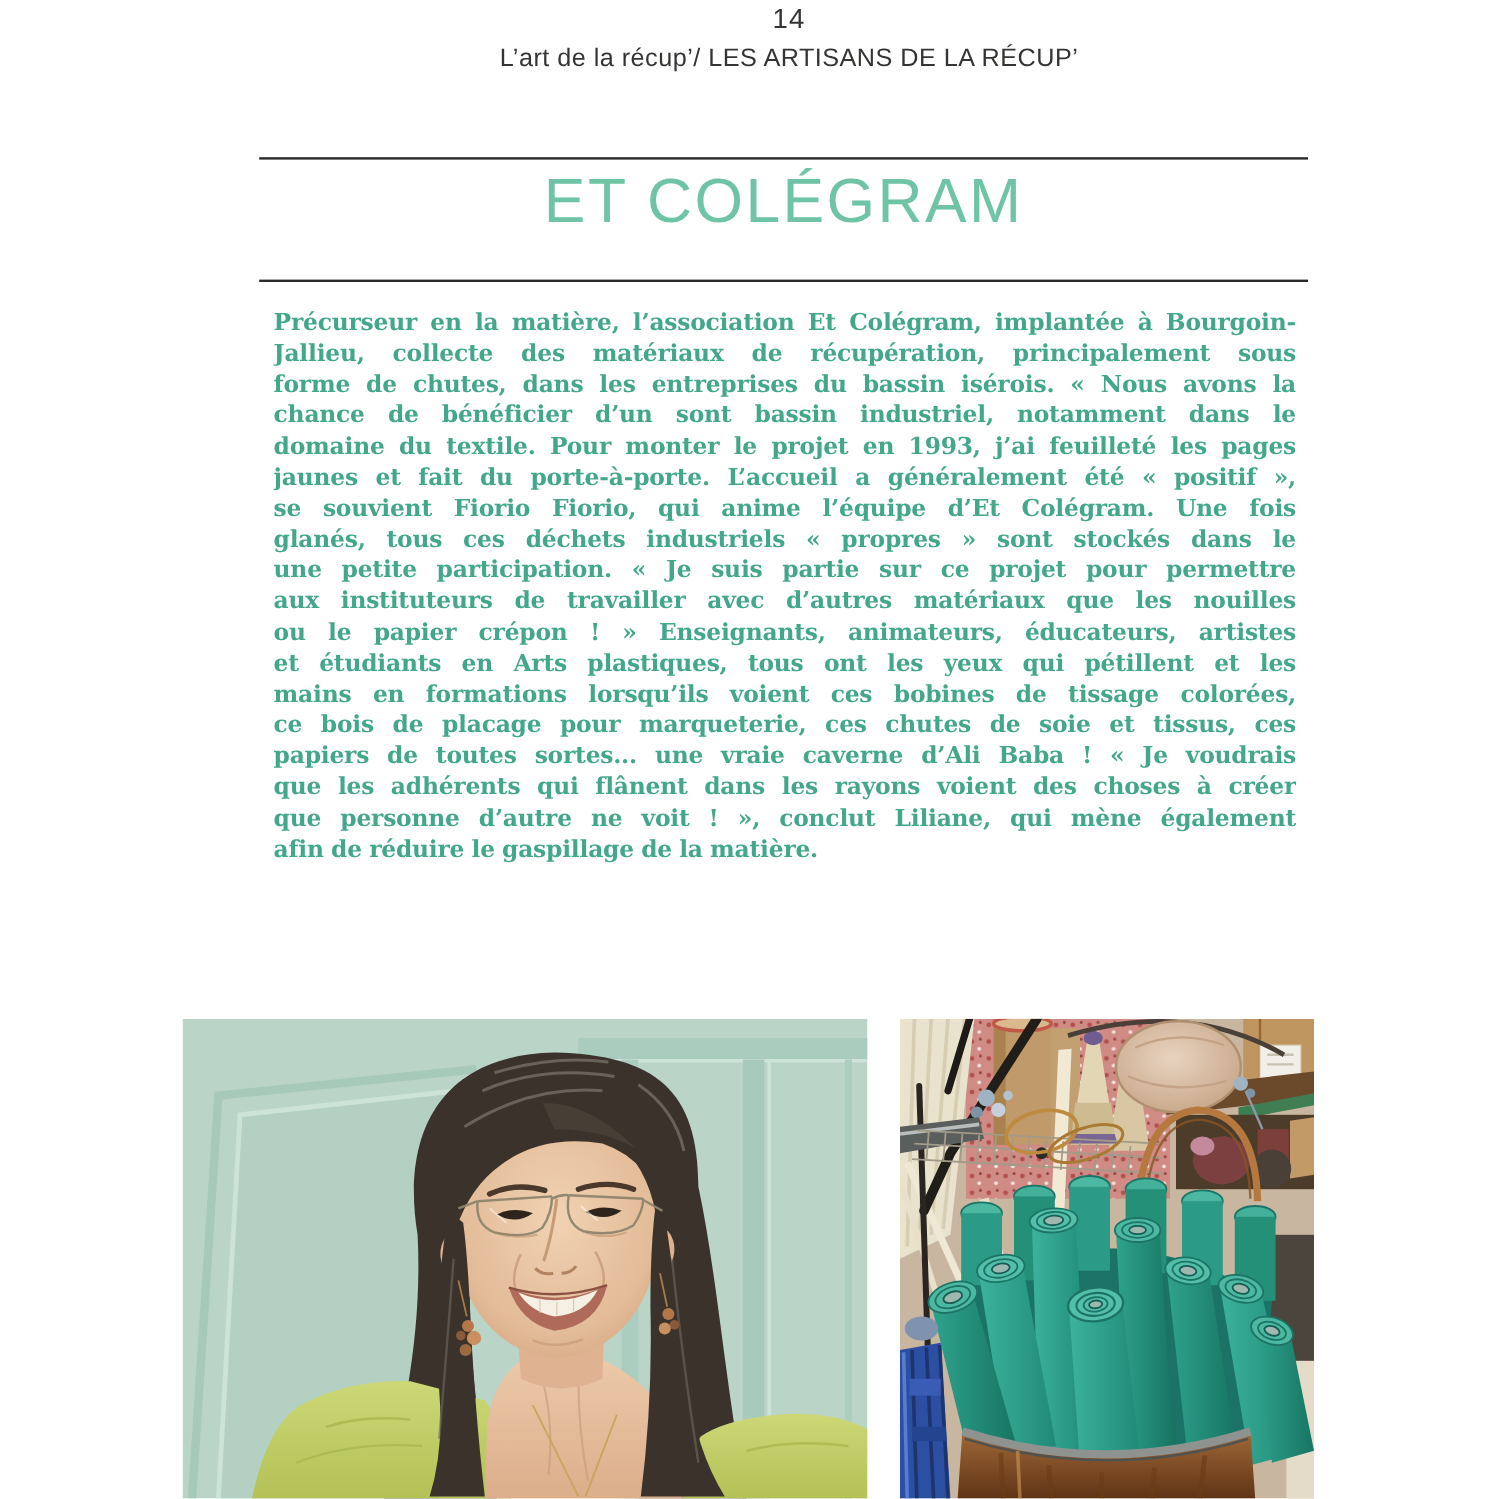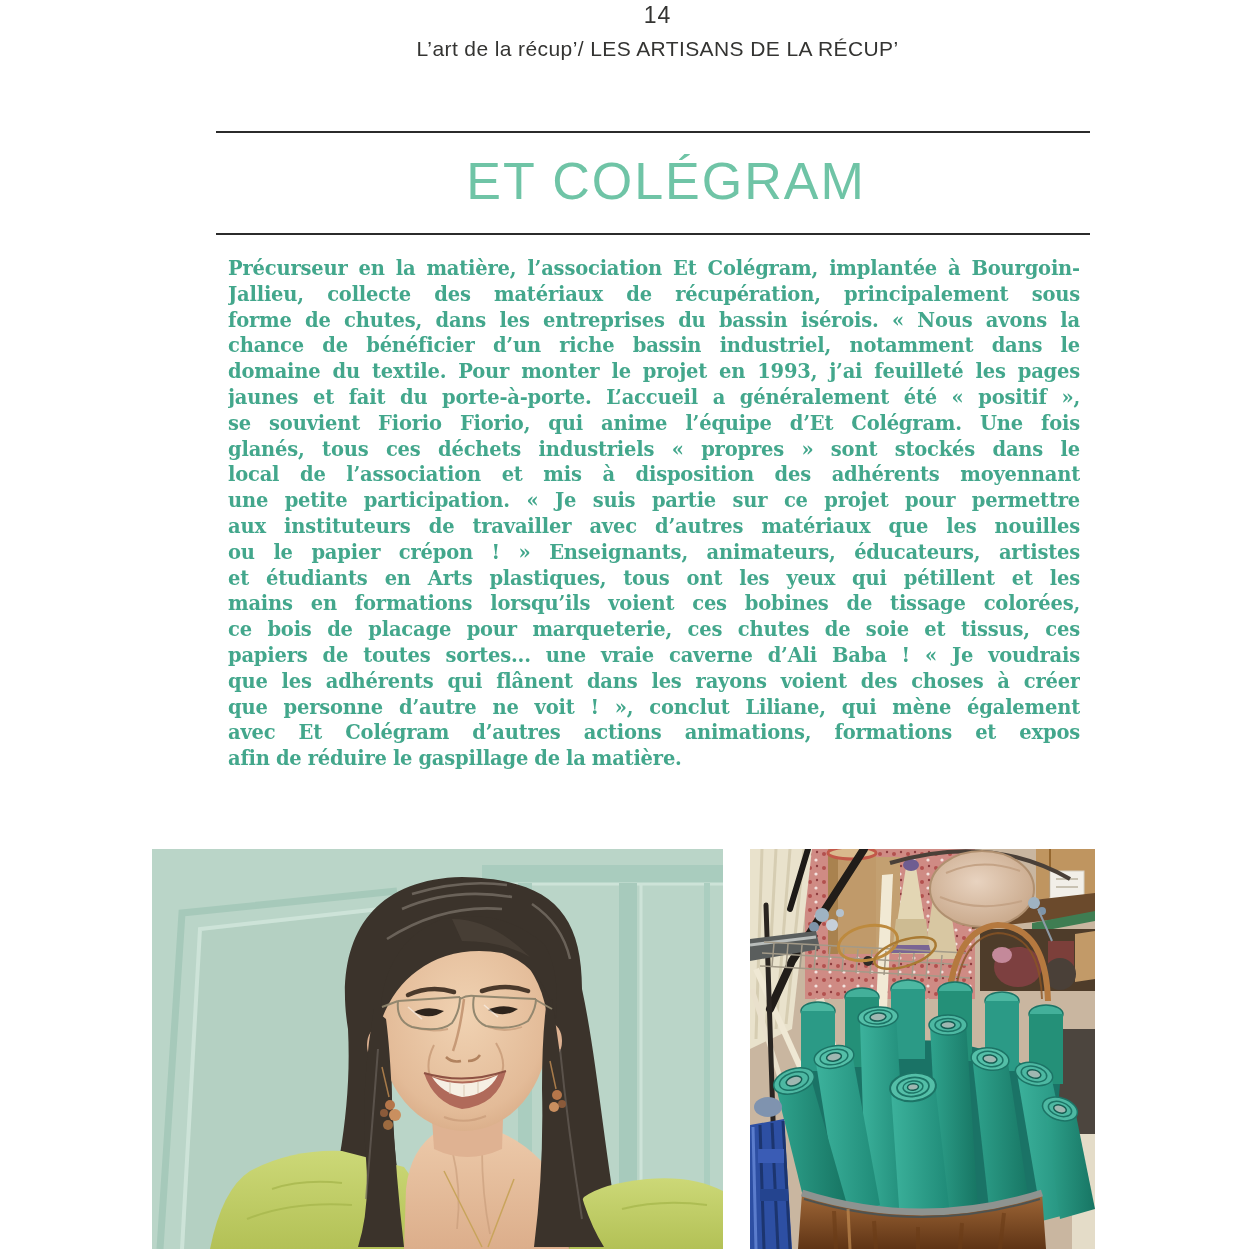--- a/index.html
+++ b/index.html
@@ -12,21 +12,21 @@
     font-size:23px;line-height:26px;color:#343432;letter-spacing:1px;
   }
   .runhead{
     position:absolute;top:36px;left:66px;right:0;text-align:center;
     font-size:21px;line-height:26px;color:#343432;letter-spacing:.4px;
   }
   .rule{position:absolute;left:216px;width:874px;height:2px;background:var(--rule-dark,#2b2b2b);}
   .rule-top{top:131px;}
   .rule-bottom{top:233px;}
   .title{
-    position:absolute;top:140px;left:216px;width:874px;margin:13px;
+    position:absolute;top:140px;left:216px;width:874px;margin:0;
     text-align:center;font-family:"Liberation Sans",sans-serif;font-weight:300;
     font-size:52px;line-height:56px;letter-spacing:2px;color:var(--title-teal,#6fc4a6);
   }
   .body{
     position:absolute;left:228px;top:256px;width:852px;
     color:var(--body-teal,#43a78c);
     font-family:"DejaVu Serif",serif;font-weight:bold;
     font-size:19.5px;letter-spacing:-0.2px;word-spacing:-0.5px;
   }
   .pline{
@@ -48,36 +48,34 @@
   <div class="runhead">L’art de la récup’/ LES ARTISANS DE LA RÉCUP’</div>
 
   <div class="rule rule-top"></div>
   <h1 class="title">ET COLÉGRAM</h1>
   <div class="rule rule-bottom"></div>
 
   <div class="body" id="paragraph">
       <div class="pline">Précurseur en la matière, l’association Et Colégram, implantée à Bourgoin-</div>
       <div class="pline">Jallieu, collecte des matériaux de récupération, principalement sous</div>
       <div class="pline">forme de chutes, dans les entreprises du bassin isérois. « Nous avons la</div>
-      <div class="pline">chance de bénéficier d’un riche bassin industriel, notamment dans le</div>
+      <div class="pline">chance de bénéficier d’un sont bassin industriel, notamment dans le</div>
       <div class="pline">domaine du textile. Pour monter le projet en 1993, j’ai feuilleté les pages</div>
       <div class="pline">jaunes et fait du porte-à-porte. L’accueil a généralement été « positif »,</div>
       <div class="pline">se souvient Fiorio Fiorio, qui anime l’équipe d’Et Colégram. Une fois</div>
       <div class="pline">glanés, tous ces déchets industriels « propres » sont stockés dans le</div>
-      <div class="pline">local de l’association et mis à disposition des adhérents moyennant</div>
       <div class="pline">une petite participation. « Je suis partie sur ce projet pour permettre</div>
       <div class="pline">aux instituteurs de travailler avec d’autres matériaux que les nouilles</div>
       <div class="pline">ou le papier crépon ! » Enseignants, animateurs, éducateurs, artistes</div>
       <div class="pline">et étudiants en Arts plastiques, tous ont les yeux qui pétillent et les</div>
       <div class="pline">mains en formations lorsqu’ils voient ces bobines de tissage colorées,</div>
       <div class="pline">ce bois de placage pour marqueterie, ces chutes de soie et tissus, ces</div>
       <div class="pline">papiers de toutes sortes... une vraie caverne d’Ali Baba ! « Je voudrais</div>
       <div class="pline">que les adhérents qui flânent dans les rayons voient des choses à créer</div>
       <div class="pline">que personne d’autre ne voit ! », conclut Liliane, qui mène également</div>
-      <div class="pline">avec Et Colégram d’autres actions animations, formations et expos</div>
       <div class="pline">afin de réduire le gaspillage de la matière.</div>
     </div>
 
   <figure class="photo photo-left" aria-label="Smiling woman with rimless glasses, dark hair and lime-green top in front of a pale teal panelled door">
     <svg viewBox="0 0 571 400" preserveAspectRatio="none">
       <defs>
         <radialGradient id="faceGrad" cx="50%" cy="42%" r="65%">
           <stop offset="0%" stop-color="#f0d2b2"></stop>
             <stop offset="75%" stop-color="#e3bb98"></stop>
             <stop offset="100%" stop-color="#d6a883"></stop>

